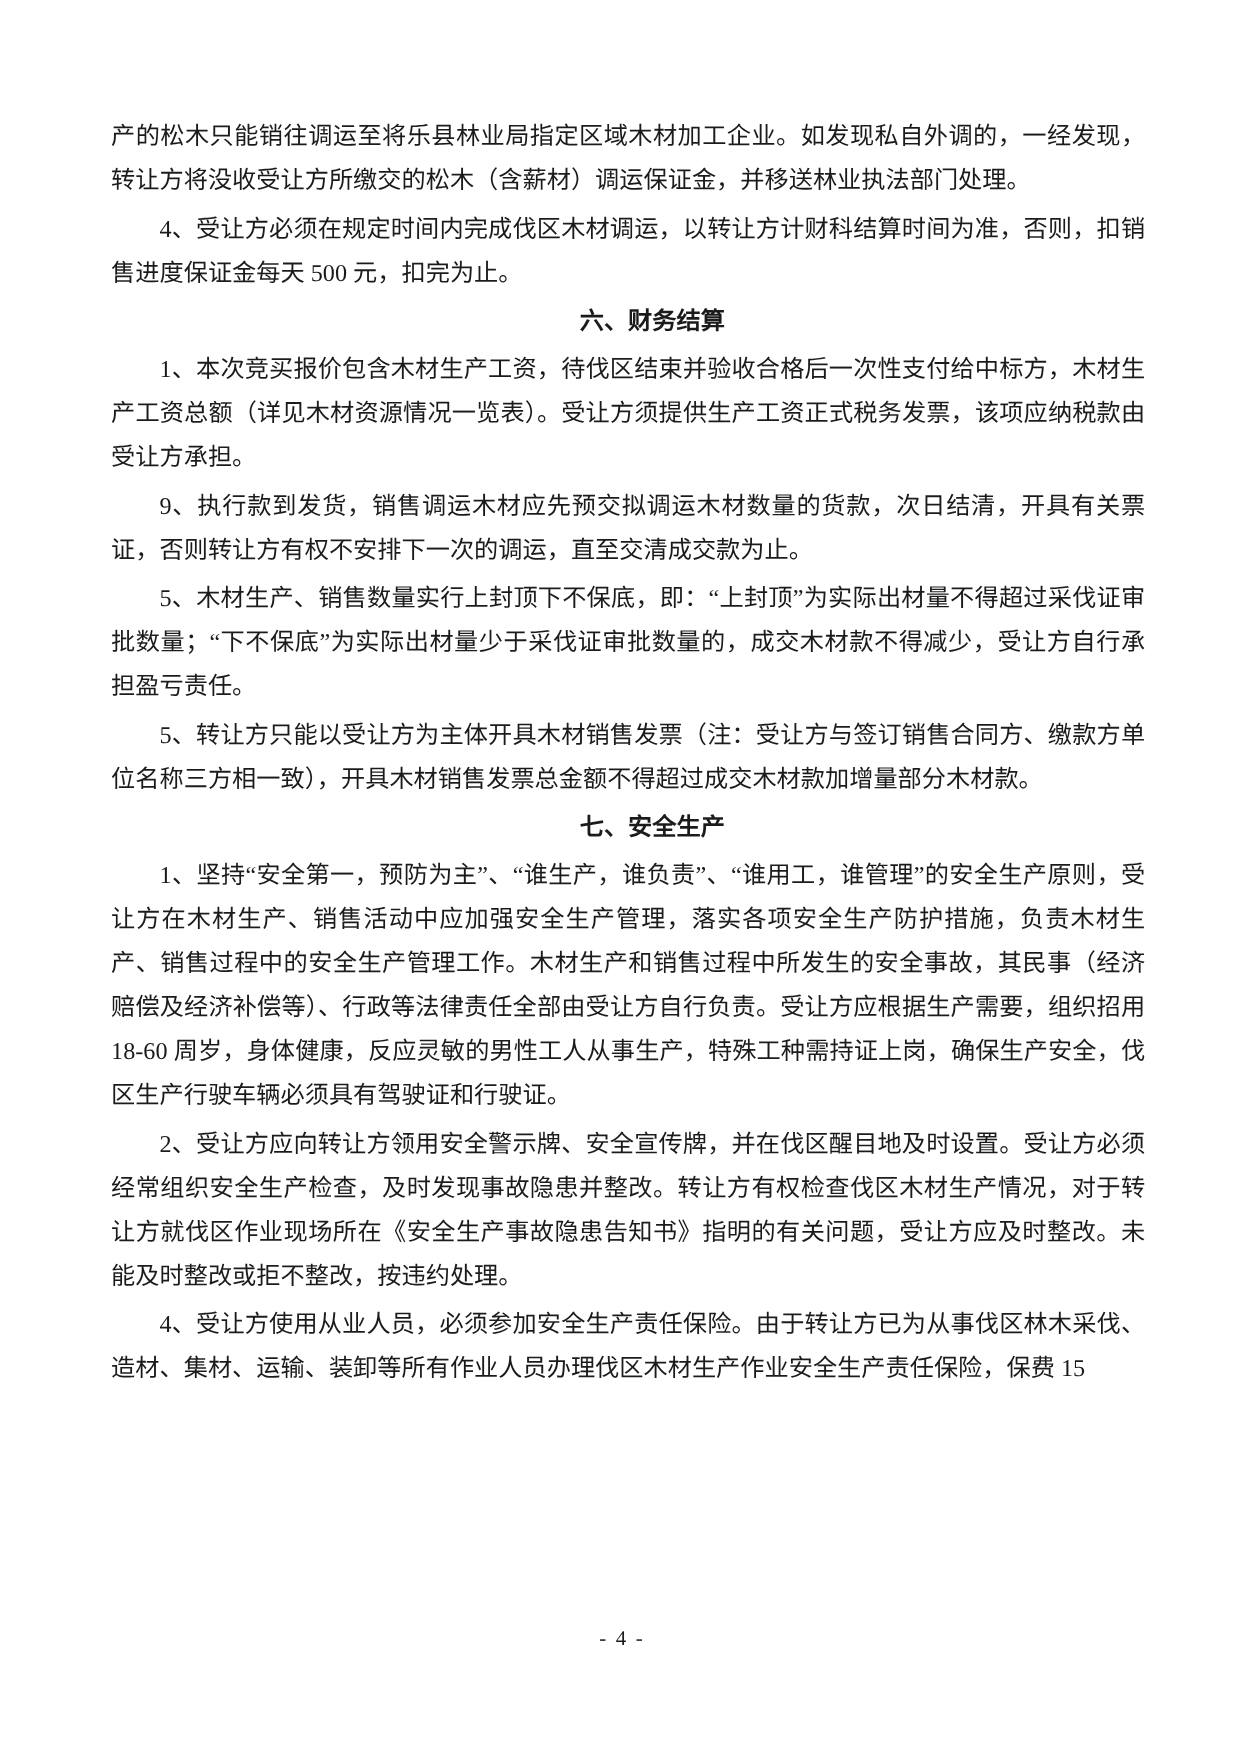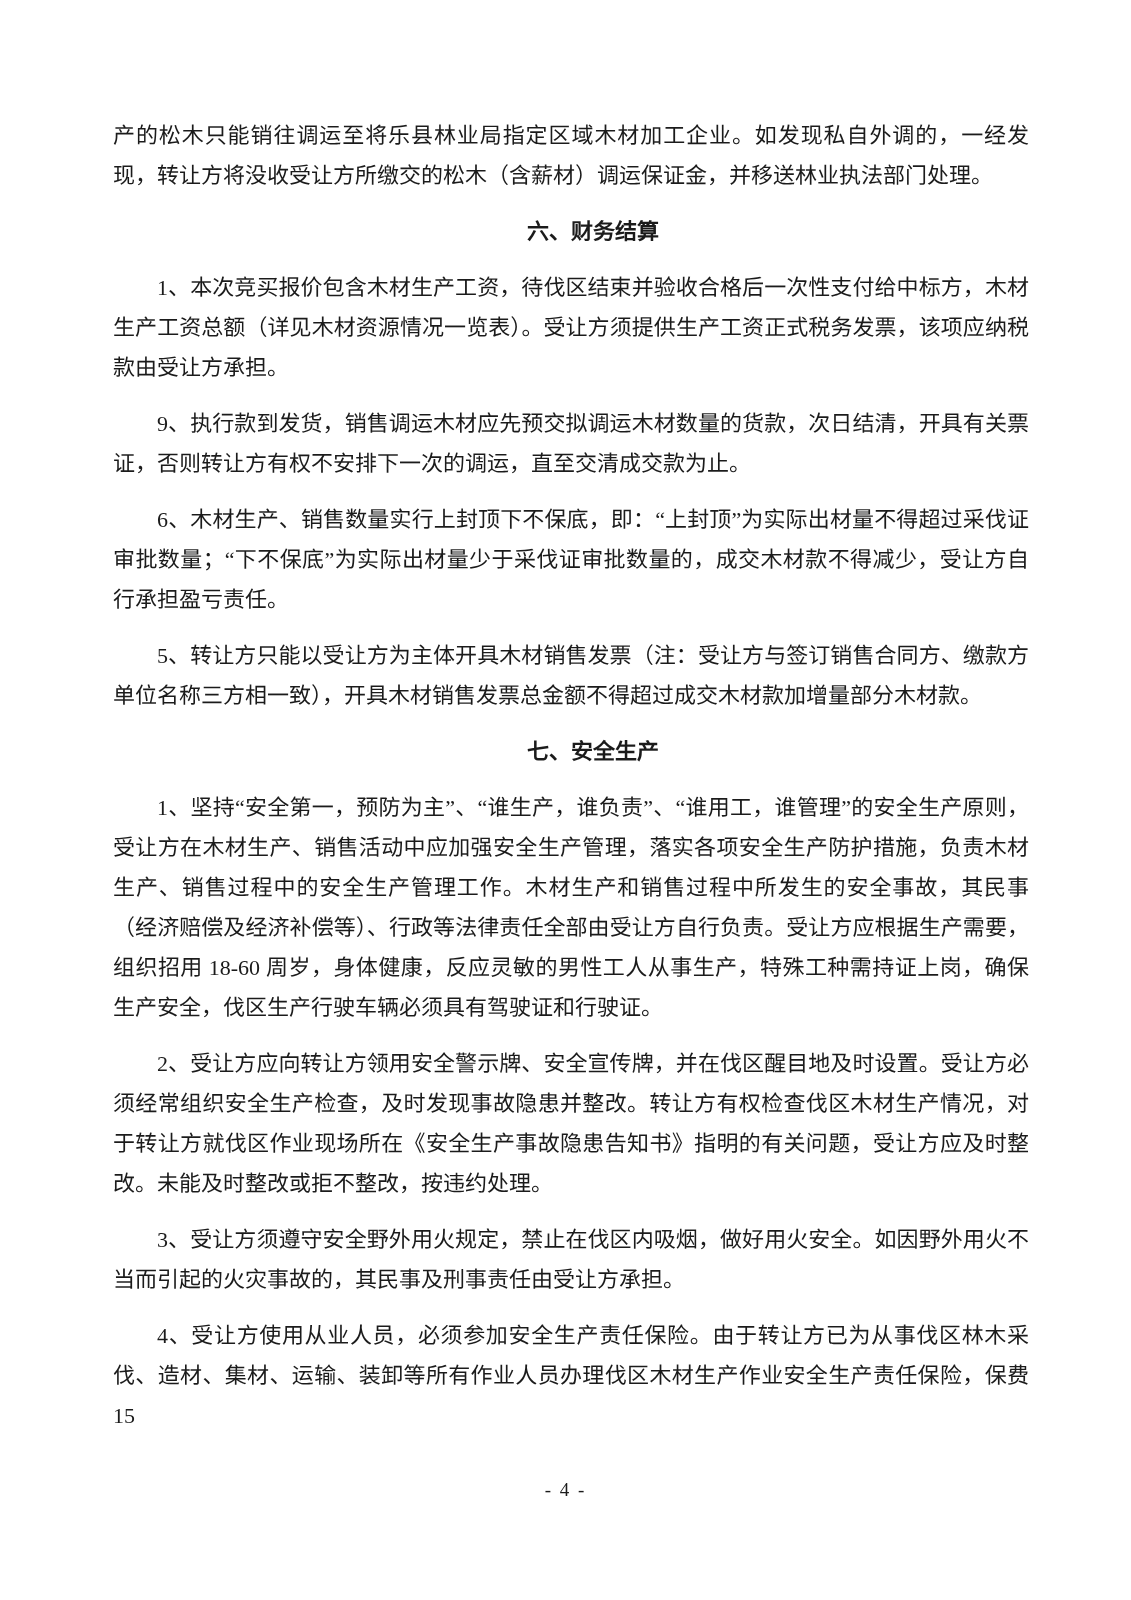--- a/index.html
+++ b/index.html
@@ -18,21 +18,21 @@
   }
   .doc-content {
     position: absolute;
     left: 97px;
     top: 100px;
     width: 948px;
     text-align: justify;
     text-justify: inter-character;
   }
   .para {
-    margin: 16px;
+    margin: 4px;
     font-size: 22px;
     line-height: 40px;
     text-indent: 2em;
     word-break: break-all;
   }
   .para.continuation {
     text-indent: 0;
   }
   .para.heading {
     font-weight: 700;
@@ -49,26 +49,26 @@
     color: #1b1b1b;
     letter-spacing: 2px;
   }
 </style>
 </head>
 <body>
 
 <div class="page">
   <div class="doc-content">
       <p class="para continuation">产的松木只能销往调运至将乐县林业局指定区域木材加工企业。如发现私自外调的，一经发现，转让方将没收受让方所缴交的松木（含薪材）调运保证金，并移送林业执法部门处理。</p>
+      <p class="para paragraph">4、受让方必须在规定时间内完成伐区木材调运，以转让方计财科结算时间为准，否则，扣销售进度保证金每天 500 元，扣完为止。</p>
       <p class="para heading">六、财务结算</p>
       <p class="para paragraph">1、本次竞买报价包含木材生产工资，待伐区结束并验收合格后一次性支付给中标方，木材生产工资总额（详见木材资源情况一览表）。受让方须提供生产工资正式税务发票，该项应纳税款由受让方承担。</p>
       <p class="para paragraph">9、执行款到发货，销售调运木材应先预交拟调运木材数量的货款，次日结清，开具有关票证，否则转让方有权不安排下一次的调运，直至交清成交款为止。</p>
-      <p class="para paragraph">6、木材生产、销售数量实行上封顶下不保底，即：“上封顶”为实际出材量不得超过采伐证审批数量；“下不保底”为实际出材量少于采伐证审批数量的，成交木材款不得减少，受让方自行承担盈亏责任。</p>
+      <p class="para paragraph">5、木材生产、销售数量实行上封顶下不保底，即：“上封顶”为实际出材量不得超过采伐证审批数量；“下不保底”为实际出材量少于采伐证审批数量的，成交木材款不得减少，受让方自行承担盈亏责任。</p>
       <p class="para paragraph">5、转让方只能以受让方为主体开具木材销售发票（注：受让方与签订销售合同方、缴款方单位名称三方相一致），开具木材销售发票总金额不得超过成交木材款加增量部分木材款。</p>
       <p class="para heading">七、安全生产</p>
       <p class="para paragraph">1、坚持“安全第一，预防为主”、“谁生产，谁负责”、“谁用工，谁管理”的安全生产原则，受让方在木材生产、销售活动中应加强安全生产管理，落实各项安全生产防护措施，负责木材生产、销售过程中的安全生产管理工作。木材生产和销售过程中所发生的安全事故，其民事（经济赔偿及经济补偿等）、行政等法律责任全部由受让方自行负责。受让方应根据生产需要，组织招用 18-60 周岁，身体健康，反应灵敏的男性工人从事生产，特殊工种需持证上岗，确保生产安全，伐区生产行驶车辆必须具有驾驶证和行驶证。</p>
       <p class="para paragraph">2、受让方应向转让方领用安全警示牌、安全宣传牌，并在伐区醒目地及时设置。受让方必须经常组织安全生产检查，及时发现事故隐患并整改。转让方有权检查伐区木材生产情况，对于转让方就伐区作业现场所在《安全生产事故隐患告知书》指明的有关问题，受让方应及时整改。未能及时整改或拒不整改，按违约处理。</p>
-      <p class="para paragraph">3、受让方须遵守安全野外用火规定，禁止在伐区内吸烟，做好用火安全。如因野外用火不当而引起的火灾事故的，其民事及刑事责任由受让方承担。</p>
       <p class="para paragraph">4、受让方使用从业人员，必须参加安全生产责任保险。由于转让方已为从事伐区林木采伐、造材、集材、运输、装卸等所有作业人员办理伐区木材生产作业安全生产责任保险，保费 15</p>
     </div>
 
   <div class="page-footer">- 4 -</div>
 </div>
 
 </body></html>

